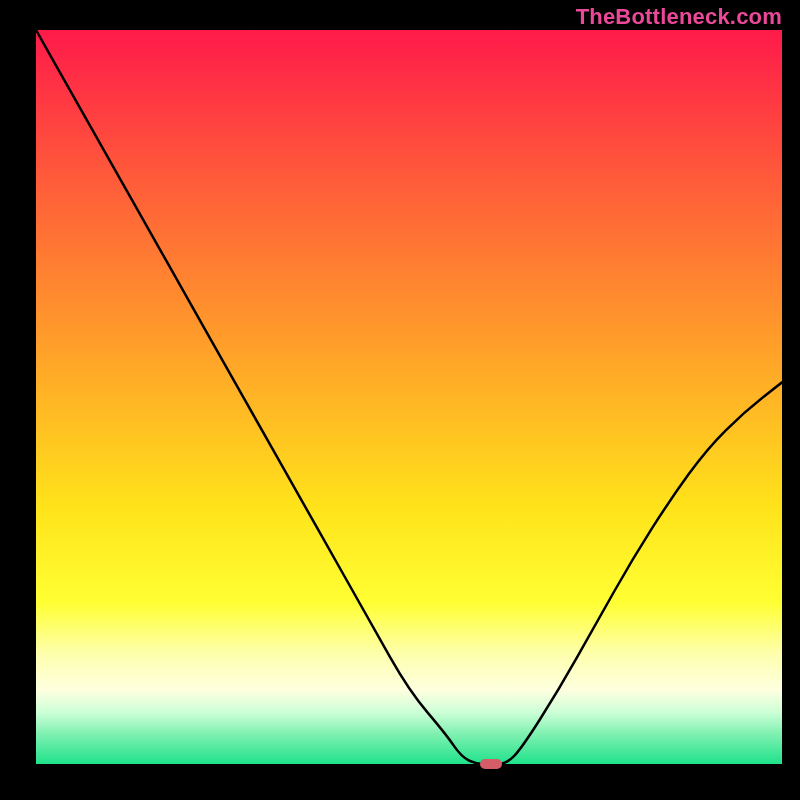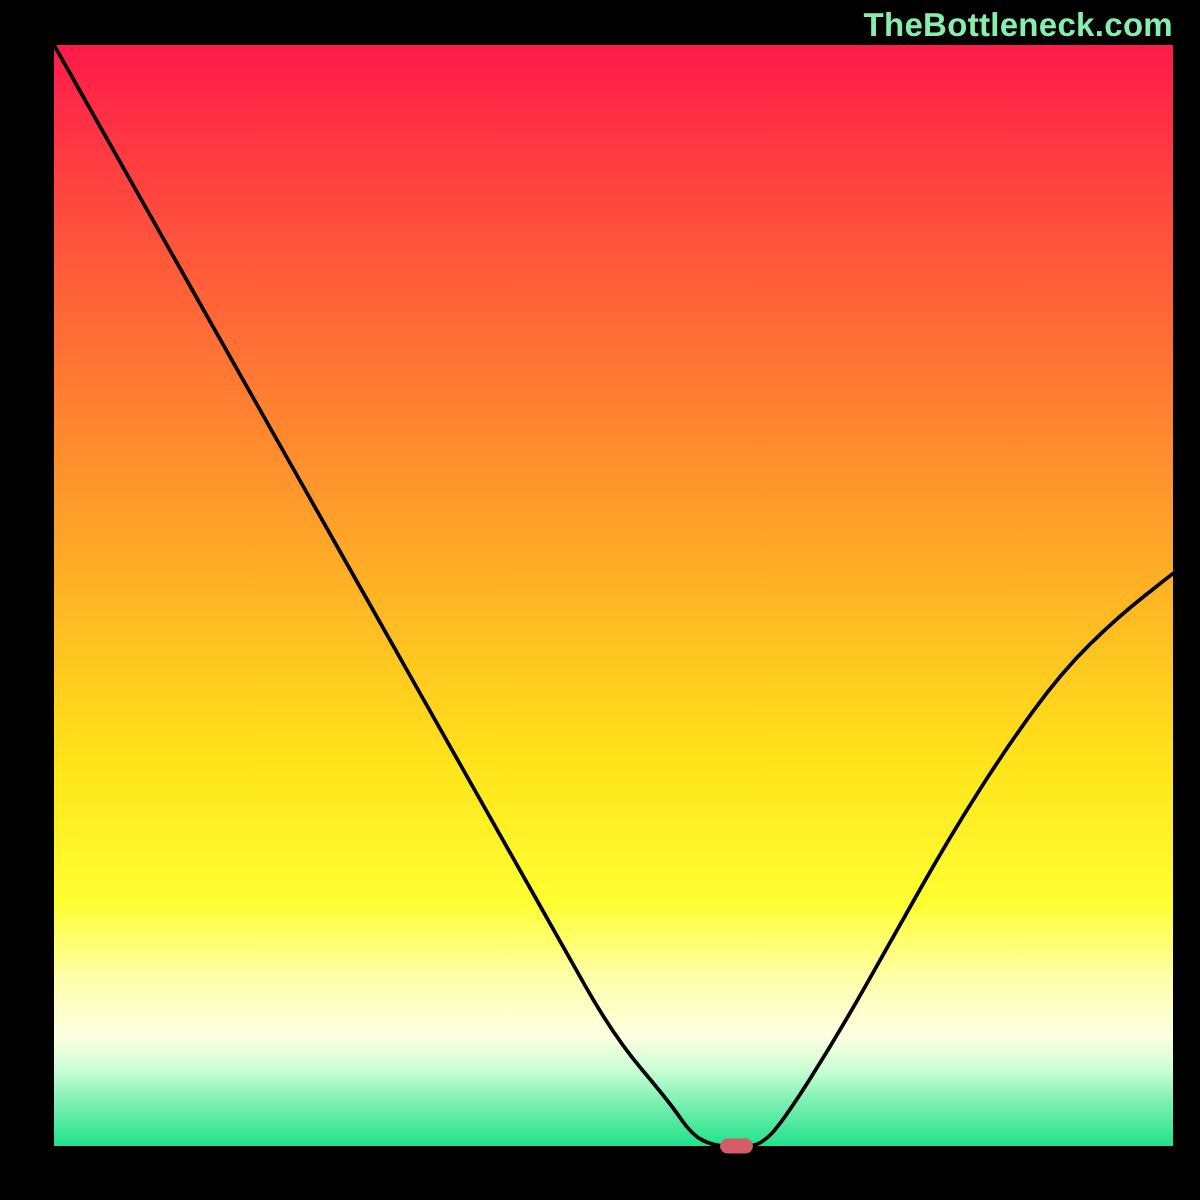--- a/index.html
+++ b/index.html
@@ -14,21 +14,21 @@
   .frame {
     position: relative;
     width: 800px;
     height: 800px;
     background: #000;
   }
   .watermark {
     position: absolute;
     top: 4px;
     right: 18px;
-    color: #86efac;
+    color: #ec4899;
     font-size: 22px;
     font-weight: 600;
     letter-spacing: 0.2px;
     z-index: 20;
   }
   .plot-area {
     position: absolute;
     left: 36px;
     top: 30px;
     width: 746px;

